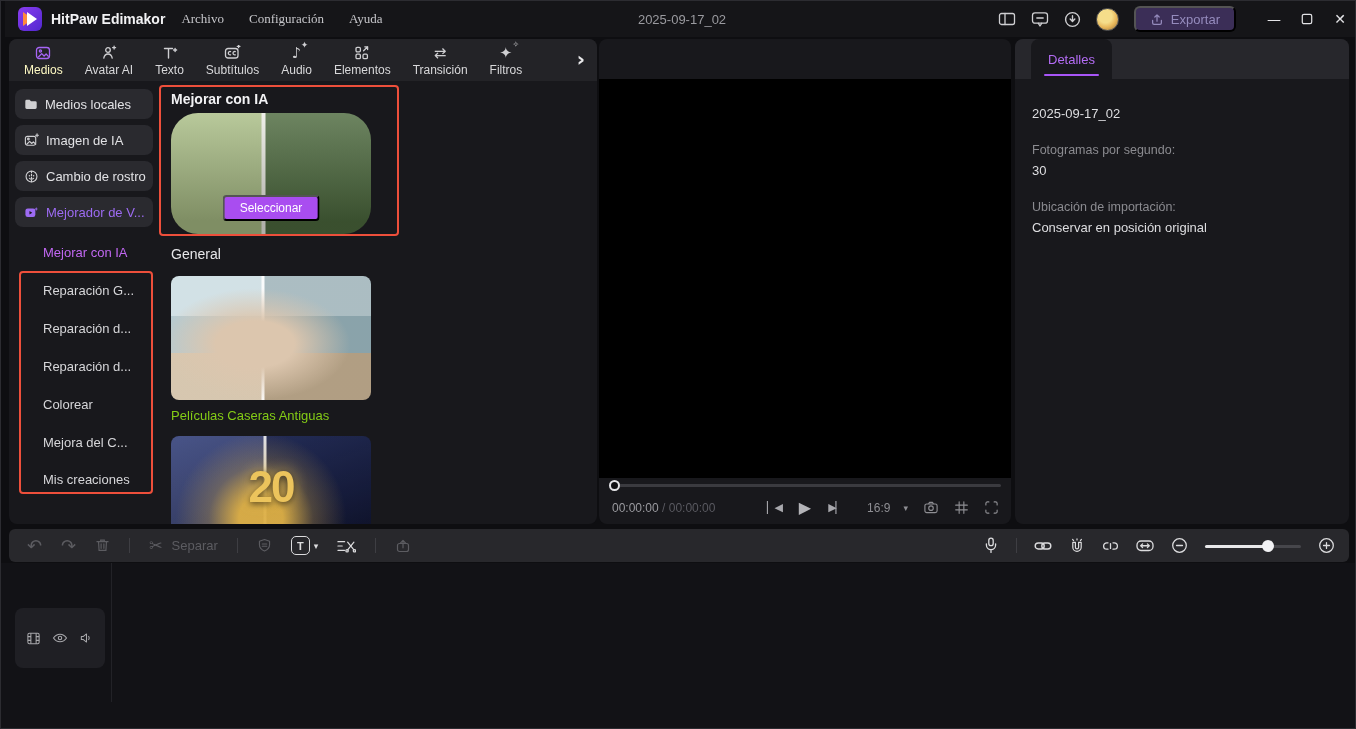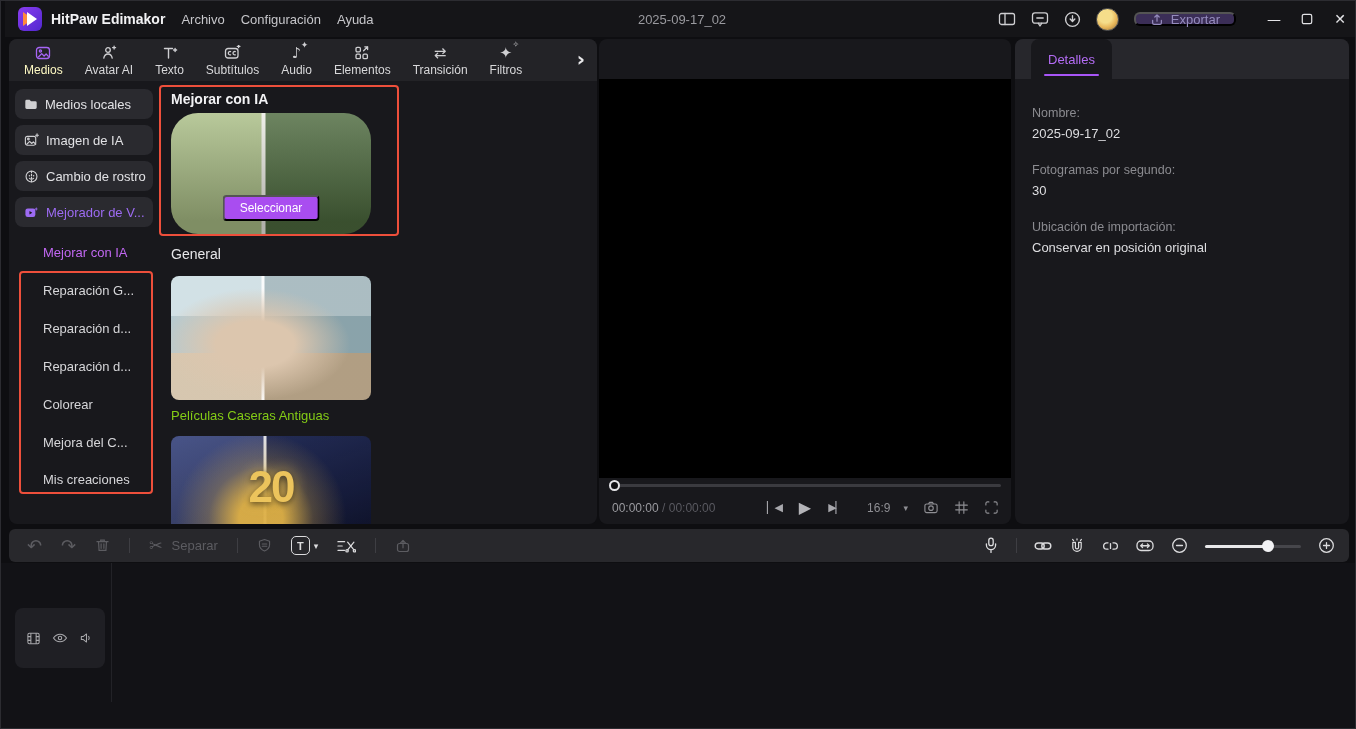--- a/index.html
+++ b/index.html
@@ -8,26 +8,26 @@
   #window { position:relative; width:1356px; height:729px; background:#0e0e11; overflow:hidden; border:1px solid #2c2c31; color:#d8d8da; }
   svg { display:block; }
   .icon { color:#cfcfd2; }
 
   
   #titlebar { position:absolute; left:4px; top:0; width:100%; height:36px; background:#151518; display:flex; align-items:center; }
   #logo { width:24px; height:24px; margin-left:13px; border-radius:6px; background:linear-gradient(135deg,#8a3cf0,#5128cf); position:relative; overflow:hidden; flex:0 0 auto; }
   #logo .tri1 { position:absolute; left:5px; top:5px; width:0; height:0; border-left:10px solid #ff8a3c; border-top:7px solid transparent; border-bottom:7px solid transparent; }
   #logo .tri2 { position:absolute; left:9px; top:5px; width:0; height:0; border-left:10px solid #ffffff; border-top:7px solid transparent; border-bottom:7px solid transparent; }
   #app-name { color:#f2f2f4; font-weight:bold; font-size:14px; margin-left:9px; }
-  #menus { display:flex; gap:16px; margin-left:16px; font-size:13px; color:#c6c6ca; }
+  #menus { display:flex; gap:25px; margin-left:16px; font-size:13px; color:#c6c6ca;font-family:Liberation Serif, serif; }
   .menu-item { cursor:default; }
   #project-title-center { position:absolute; left:50%; transform:translateX(-50%); top:0; height:36px; display:flex; align-items:center; color:#9a9a9f; font-size:13px; }
   #titlebar-right { position:absolute; right:10px; top:0; height:36px; display:flex; align-items:center; gap:15px; }
   #avatar { width:23px; height:23px; border-radius:50%; background:radial-gradient(circle at 40% 35%,#f5dd8a 0 35%,#e8b75a 60%,#8a6a3a 100%); border:1px solid #555; }
-  #export-btn { height:14px; padding:0 14px; border-radius:6px; background:#3b2e57; color:#958bbd; font-size:13px; display:flex; align-items:center; gap:7px; }
+  #export-btn { height:26px; padding:0 14px; border-radius:6px; background:#3b2e57; color:#958bbd; font-size:13px; display:flex; align-items:center; gap:7px; }
   .win-ctl { color:#e4e4e7; font-size:14px; width:18px; text-align:center; font-family:"DejaVu Sans",sans-serif; }
 
   
   .panel { position:absolute; background:#18181c; border-radius:8px; }
   .panel-header { height:40px; background:#232327; border-radius:8px 8px 0 0; display:flex; align-items:center; }
 
   
   #media-panel { left:8px; top:38px; width:588px; height:485px; }
   #tabbar { height:42px; background:#232327; border-radius:8px 8px 0 0; display:flex; align-items:center; padding:0 4px; }
   .tab { display:flex; flex-direction:column; align-items:center; justify-content:center; gap:2px; padding:0 11px; height:42px; font-size:12px; color:#d8d8da; cursor:default; }
@@ -351,21 +351,20 @@
       </span>
     </div>
   </div>
 
   <div id="details-panel" class="panel">
     <div id="details-header">
       <div id="details-tab">Detalles</div>
     </div>
     <div id="details-body">
       <div class="field">
-        <div class="flabel">Nombre:</div>
         <div class="fvalue">2025-09-17_02</div>
       </div>
       <div class="field">
         <div class="flabel">Fotogramas por segundo:</div>
         <div class="fvalue">30</div>
       </div>
       <div class="field">
         <div class="flabel">Ubicación de importación:</div>
         <div class="fvalue">Conservar en posición original</div>
       </div>

